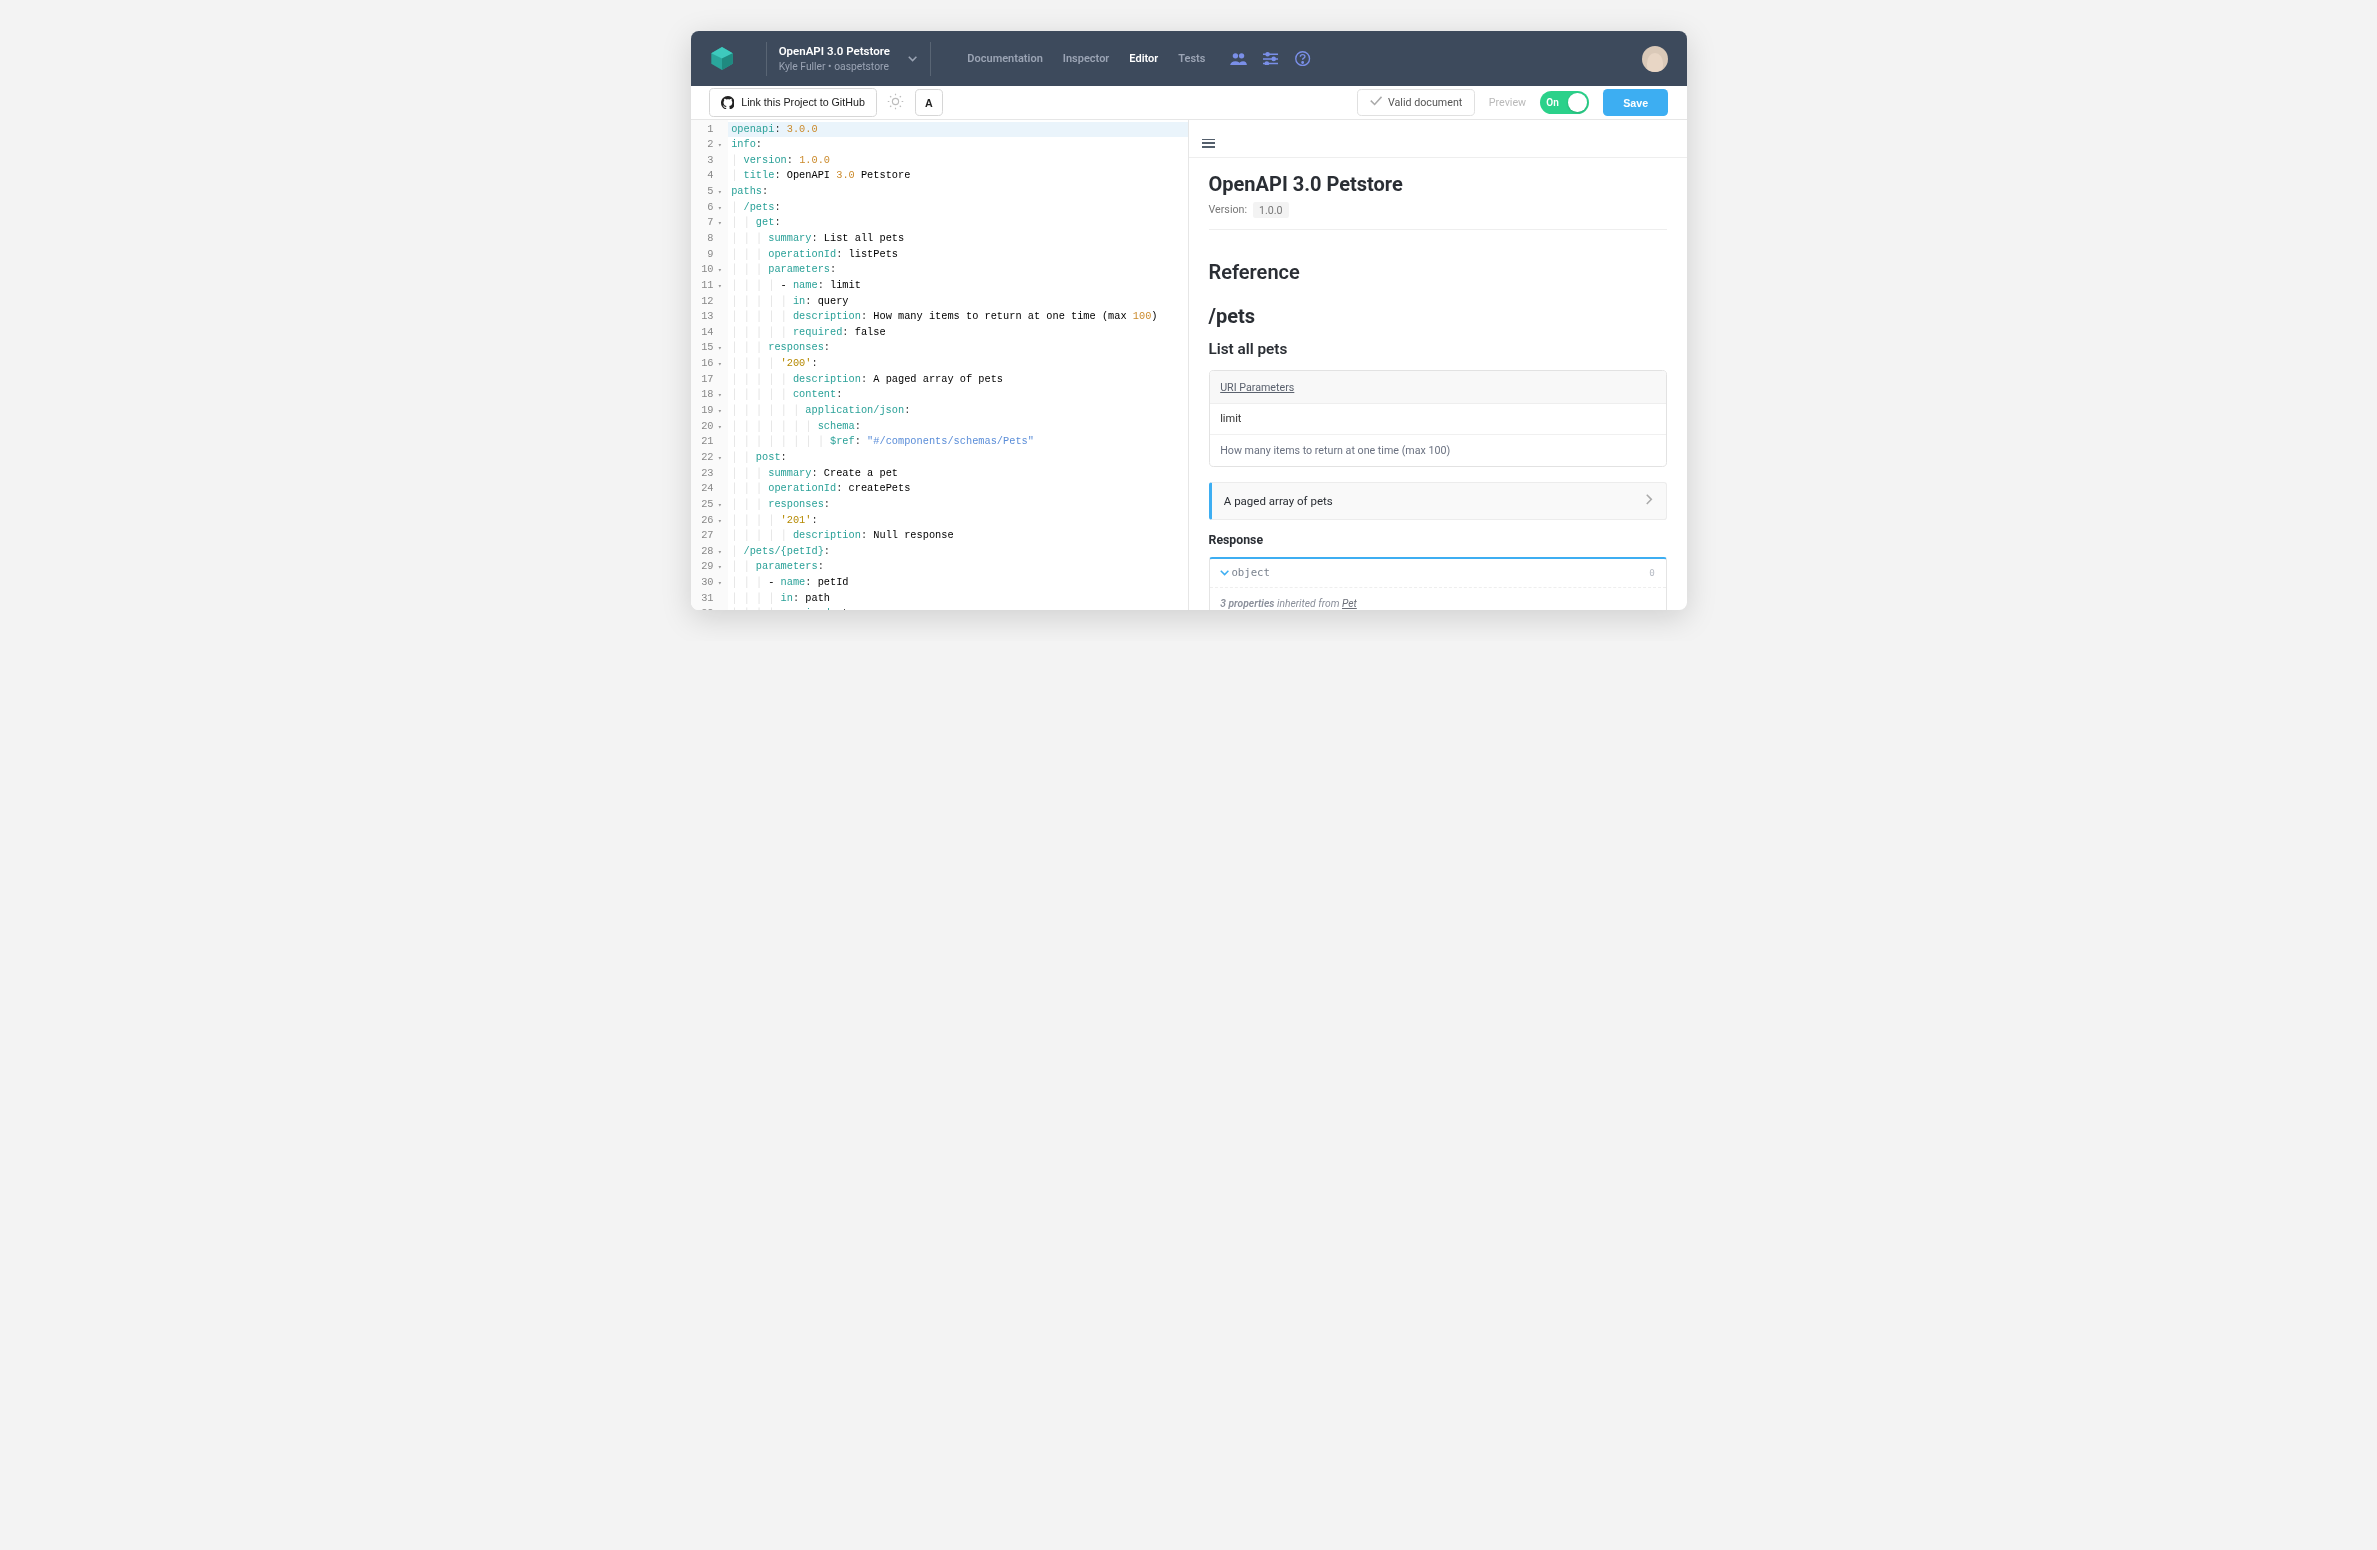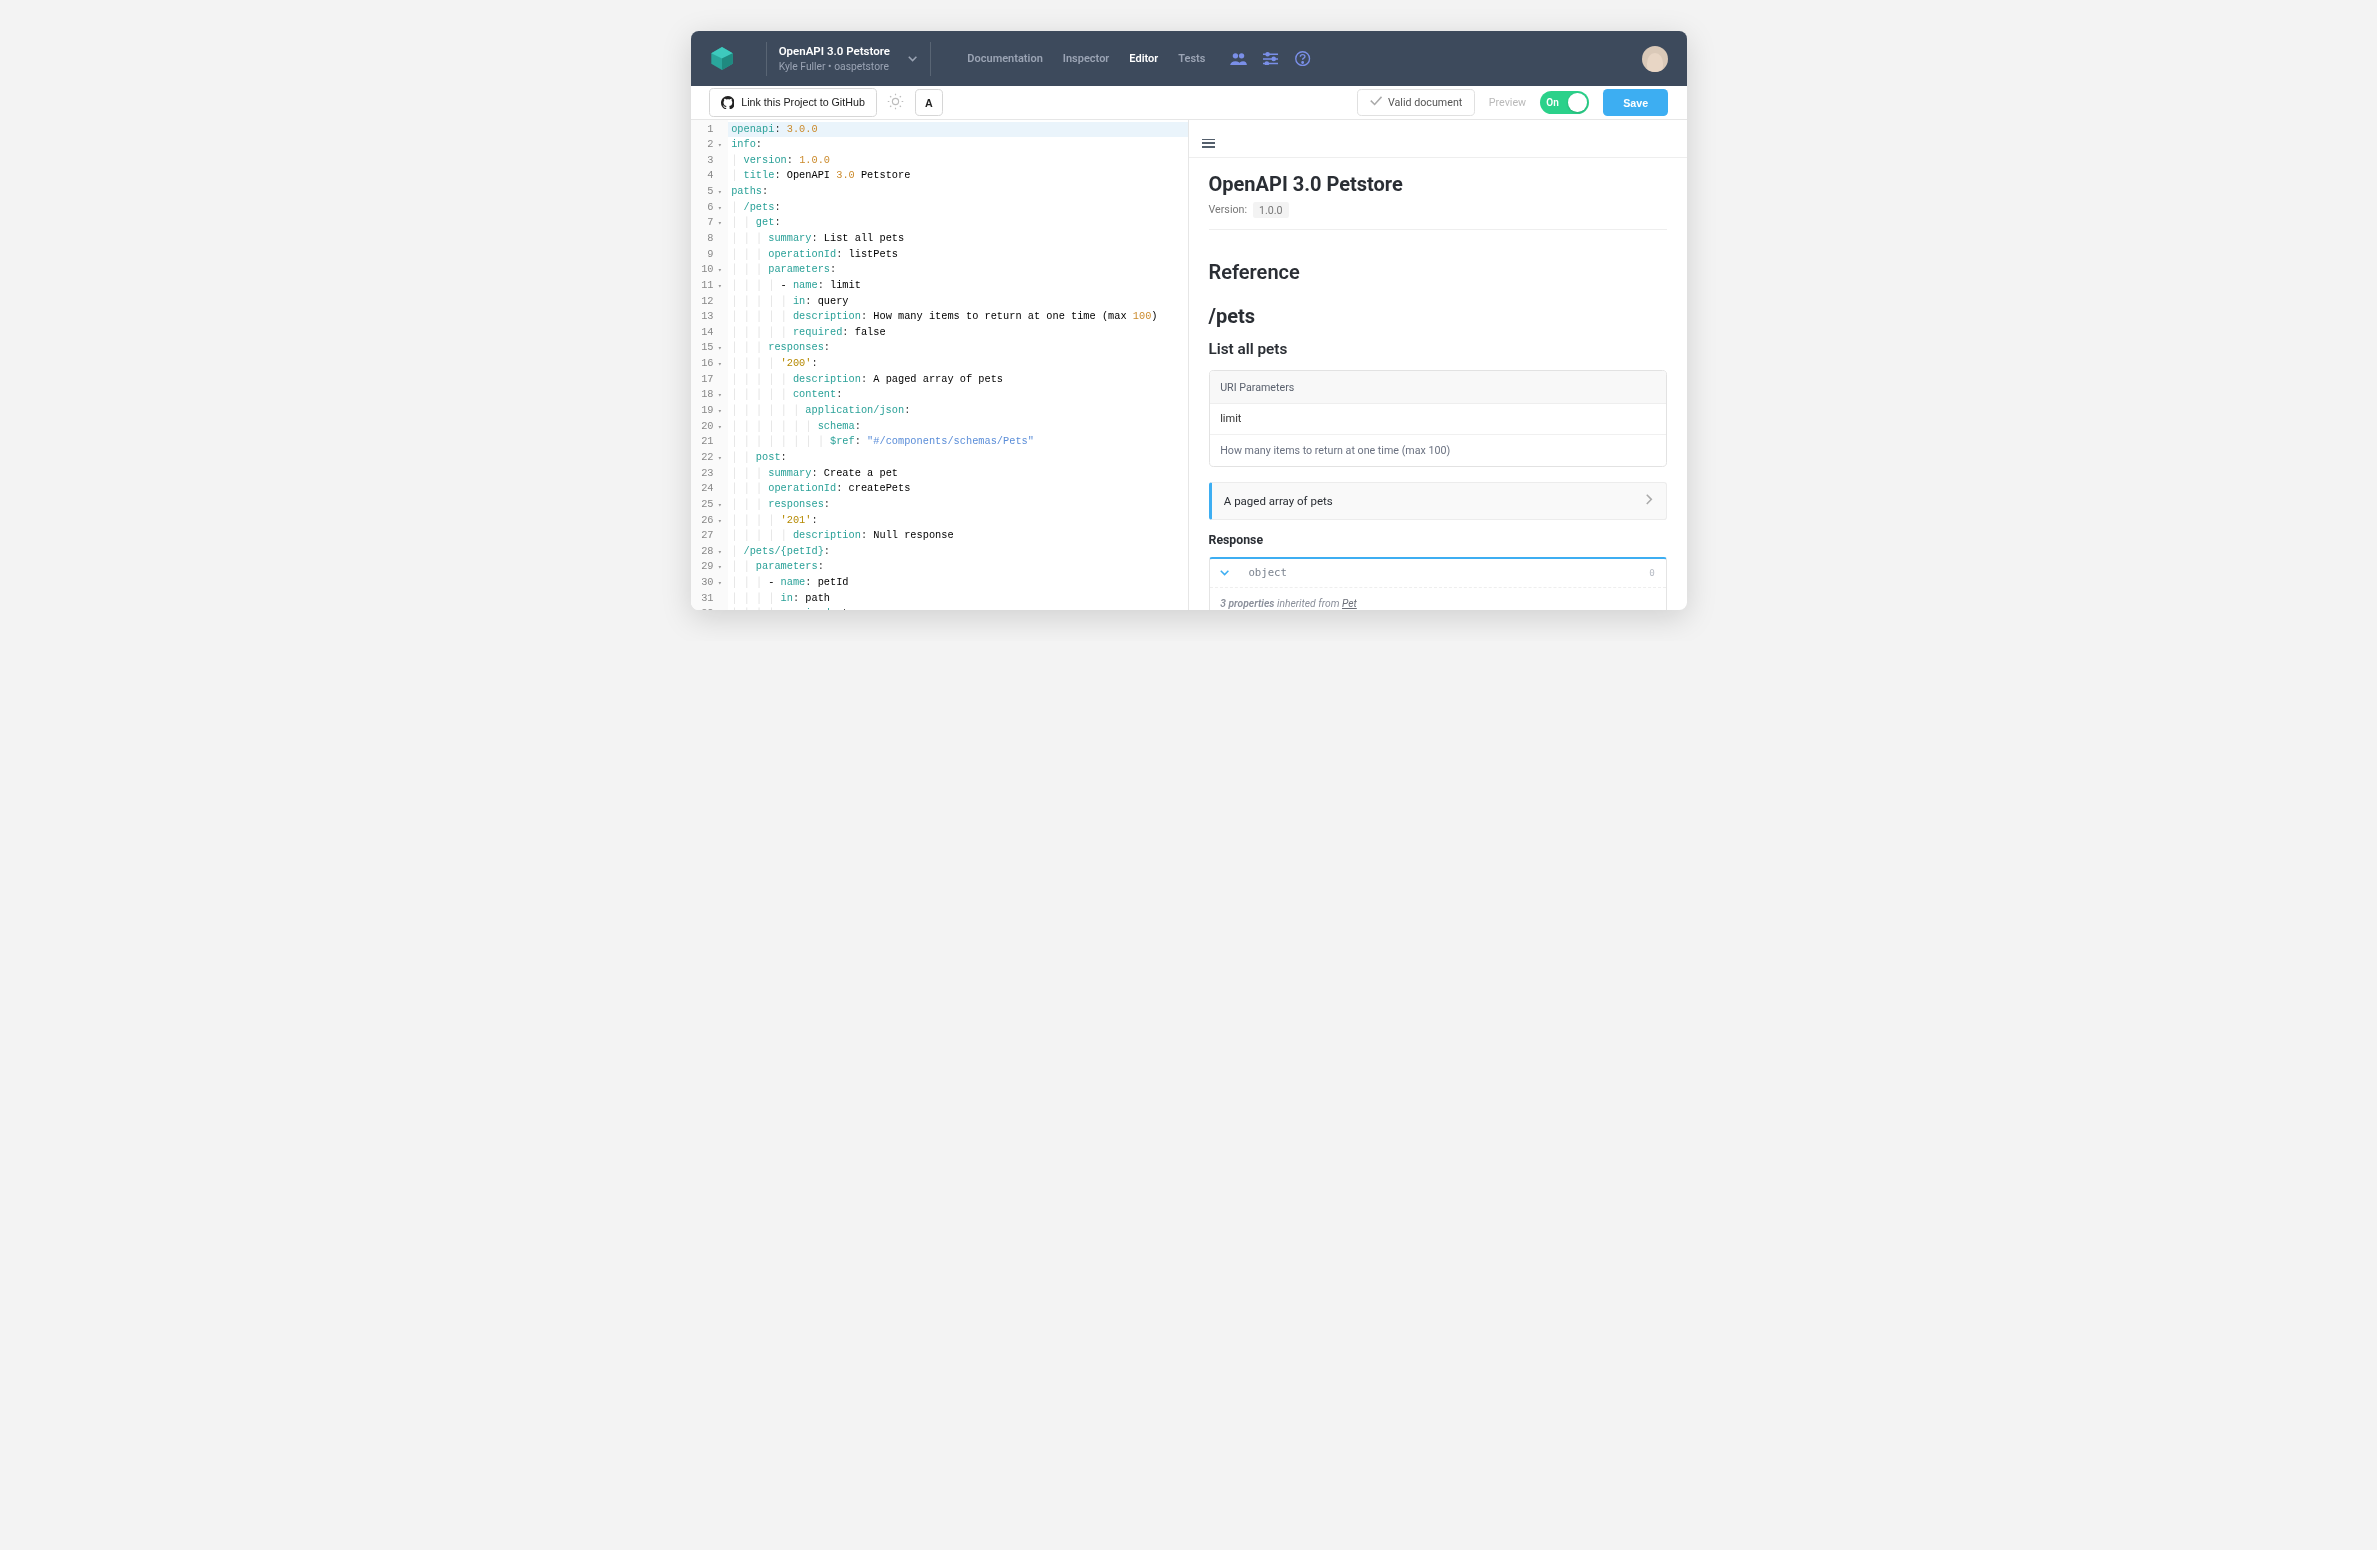--- a/index.html
+++ b/index.html
@@ -253,20 +253,21 @@
       border-radius: 4.6px;
       overflow: hidden;
       margin-bottom: 15.3px;
     }
     .param-header {
       background: #f8f8f8;
       padding: 9.2px 10.7px;
       font-size: 10.7px;
       color: #5b626e;
       border-bottom: 0.8px solid #eee;
+      text-decoration: underline;
     }
     .param-row {
       padding: 8.4px 10.7px;
       border-bottom: 0.8px solid #f0f0f0;
       color: #333;
       font-size: 11px;
     }
     .param-desc {
       padding: 9.2px 10.7px;
       color: #6a7180;
@@ -294,21 +295,21 @@
     }
     .schema-box {
       border: 0.8px solid #e4e4e4;
       border-radius: 3.1px;
       border-top: 2.3px solid #3daef2;
     }
     .schema-row {
       padding: 7.7px 10.7px;
       display: flex;
       align-items: center;
-      gap: 19px;
+      gap: 2px;
       color: #7a828e;
       font-family: "SFMono-Regular", monospace;
       font-size: 10.7px;
     }
     .chev-down { color: #3daef2; }
     .schema-count {
       margin-left: auto;
       color: #b6bbc4;
       font-size: 9.2px;
     }

